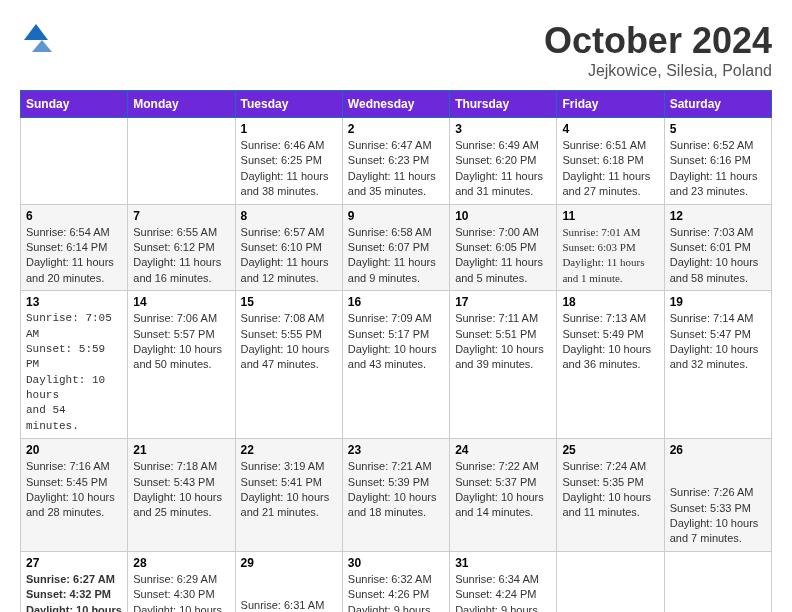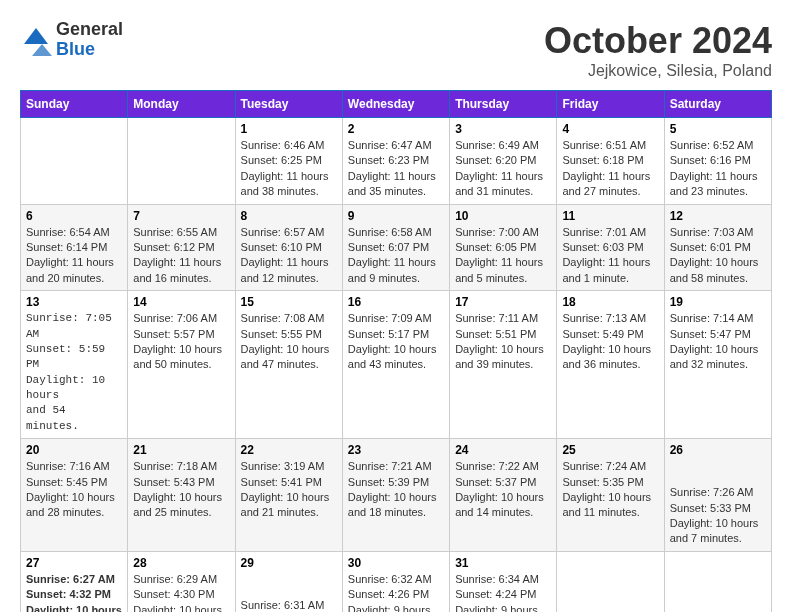--- a/index.html
+++ b/index.html
@@ -93,24 +93,20 @@
   </style>
 </head>
 <body>
 
 <div class="header">
   <div class="logo">
     <svg class="logo-icon" viewBox="0 0 32 32">
       <polygon points="16,4 28,20 4,20" fill="#1a6bbf"></polygon>
       <polygon points="22,20 32,32 12,32" fill="#1a6bbf" opacity="0.7"></polygon>
     </svg>
-    <div class="logo-text">
-      <span class="logo-general">General</span>
-      <span class="logo-blue">Blue</span>
-    </div>
   </div>
   <div class="title-block">
     <div class="month-title">October 2024</div>
     <div class="location">Jejkowice, Silesia, Poland</div>
   </div>
 </div>
 
 <table class="calendar">
   <thead>
     <tr>
@@ -194,21 +190,21 @@
         </td>
         <td>
           <span class="day-number">10</span>
           <div class="day-info" style="white-space: pre-line;">Sunrise: 7:00 AM
 Sunset: 6:05 PM
 Daylight: 11 hours
 and 5 minutes.</div>
         </td>
         <td>
           <span class="day-number">11</span>
-          <div class="day-info" style="white-space: pre-line;">Sunrise: 7:01 AM
+          <div class="day-info" style="white-space: pre-line; font-family: Liberation Serif, serif;">Sunrise: 7:01 AM
 Sunset: 6:03 PM
 Daylight: 11 hours
 and 1 minute.</div>
         </td>
         <td>
           <span class="day-number">12</span>
           <div class="day-info" style="white-space: pre-line;">Sunrise: 7:03 AM
 Sunset: 6:01 PM
 Daylight: 10 hours
 and 58 minutes.</div>

